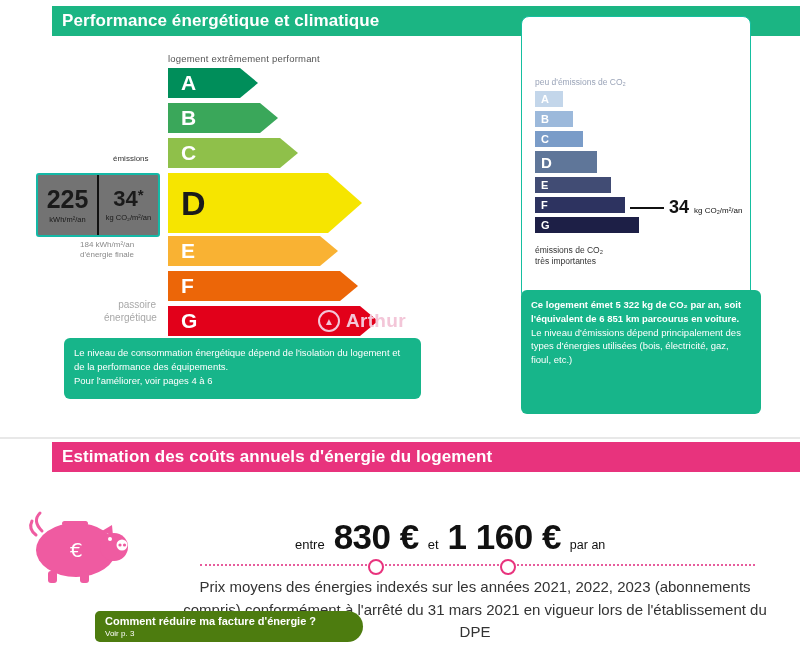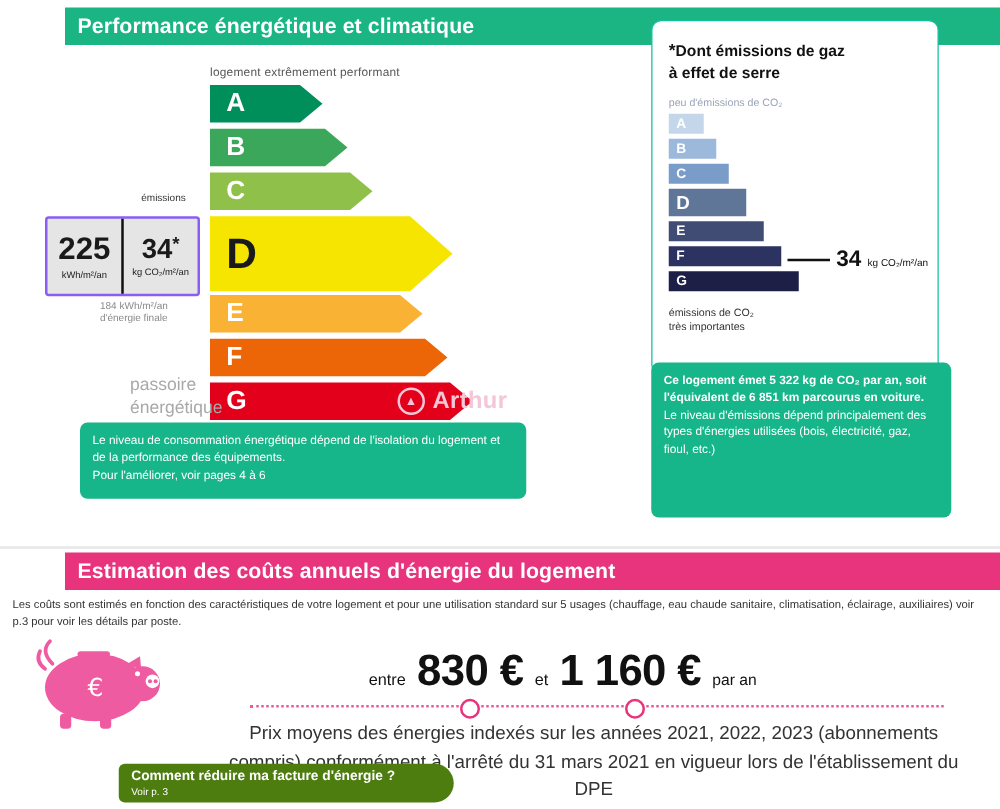--- a/index.html
+++ b/index.html
@@ -42,39 +42,39 @@
   .arrow .ltr{font-size:21px;padding-left:13px;}
   .arrow .body{position:absolute;left:0;top:0;height:100%;}
   .arrow .tip{
     position:absolute;top:0;width:0;height:0;
     border-top:15px solid transparent;border-bottom:15px solid transparent;
   }
 
   
   .conso-box{
     position:absolute;left:36px;top:133px;width:120px;height:60px;
-    background:#e5e5e5;border:2px solid #8b5cf6;border-radius:3px;
+    background:#737373;border:2px solid #14b8a6;border-radius:3px;
     display:flex;
     justify-content:flex-end;
   }
   .conso-cell{flex:1;display:flex;flex-direction:column;align-items:center;justify-content:center;}
   .conso-cell.left{border-right:2px solid #111;}
   .conso-val{font-size:25px;font-weight:bold;line-height:1;}
   .conso-val.small{font-size:22px;}
   .conso-unit{font-size:7.5px;margin-top:3px;}
   .conso-head{
     position:absolute;font-size:8px;color:#333;line-height:1.25;
   }
   #conso-head-left{left:36px;top:110px;width:74px;margin-top:35px;}
   #conso-head-right{left:113px;top:114px;}
   .final-energy{
     position:absolute;left:40px;top:200px;font-size:8px;color:#8a8a8a;line-height:1.3;margin-left:40px;
   }
   .passoire{
-    position:absolute;left:104px;top:258px;font-size:14px;color:#a8a8a8;text-align:right;
+    position:absolute;left:104px;top:258px;font-size:10px;color:#a8a8a8;text-align:right;
     width:52px;line-height:1.3;
   }
   .star-note{position:relative;top:-6px;font-size:15px;font-weight:bold;}
 
   
   .watermark{
     position:absolute;left:318px;top:270px;font-size:19px;color:#f3c6d8;
     font-weight:bold;letter-spacing:.3px;display:flex;align-items:center;gap:6px;
   }
   .watermark .wm-logo{
@@ -216,21 +216,20 @@
     <div class="final-energy">184 kWh/m²/an<br>d'énergie finale</div>
     <div class="passoire">passoire<br>énergétique</div>
 
     <div class="watermark">
       <span class="wm-logo">▲</span>
       <span>Arthur</span>
     </div>
   </div>
 
   <div class="ges-panel">
-    <div class="ges-title"><span class="star">*</span>Dont émissions de gaz<br>à effet de serre</div>
     <div class="ges-sub">peu d'émissions de CO₂</div>
     <div id="ges-rows">
         <div class="ges-row" style="top: 74px; width: 28px; background: rgb(195, 214, 234);">
           <span class="gl">A</span>
         </div>
         <div class="ges-row" style="top: 94px; width: 38px; background: rgb(156, 185, 219);">
           <span class="gl">B</span>
         </div>
         <div class="ges-row" style="top: 114px; width: 48px; background: rgb(122, 156, 200);">
           <span class="gl">C</span>
@@ -263,21 +262,20 @@
     <b>Ce logement émet 5 322 kg de CO₂ par an, soit l'équivalent de 6 851 km parcourus en voiture.</b><br>
     <span>Le niveau d'émissions dépend principalement des types d'énergies utilisées (bois, électricité, gaz, fioul, etc.)</span>
   </div>
 
   <div class="divider"></div>
 
   <div class="band" id="band-cost">
     <span class="band-title">Estimation des coûts annuels d'énergie du logement</span>
   </div>
 
-  <div class="cost-note">Les coûts sont estimés en fonction des caractéristiques de votre logement et pour une utilisation standard sur 5 usages (chauffage, eau chaude sanitaire, climatisation, éclairage, auxiliaires) voir p.3 pour voir les détails par poste.</div>
 
   <svg class="pig" viewBox="0 0 120 80">
     <ellipse cx="58" cy="45" rx="40" ry="27" fill="#ef5ba1"></ellipse>
     <circle cx="96" cy="42" r="14" fill="#ef5ba1"></circle>
     <circle cx="104" cy="40" r="5.5" fill="#ffffff"></circle>
     <circle cx="102" cy="40" r="1.6" fill="#ef5ba1"></circle>
     <circle cx="106.5" cy="40" r="1.6" fill="#ef5ba1"></circle>
     <circle cx="92" cy="34" r="2" fill="#ffffff"></circle>
     <polygon points="84,26 94,20 95,31" fill="#ef5ba1"></polygon>
     <rect x="30" y="66" width="9" height="12" rx="3" fill="#ef5ba1"></rect>

